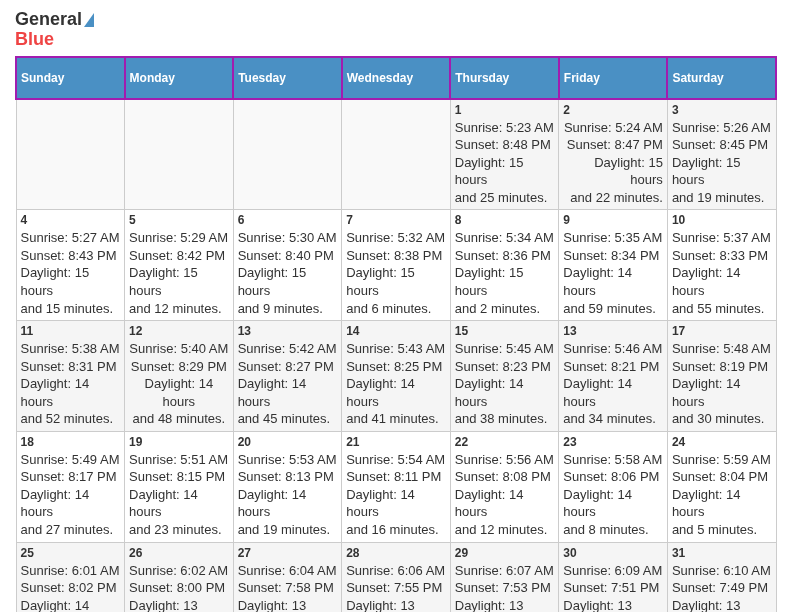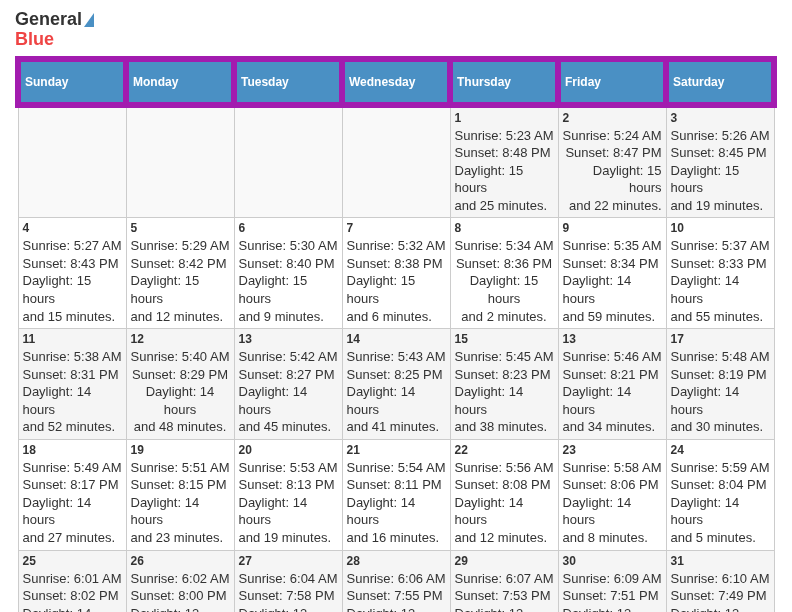--- a/index.html
+++ b/index.html
@@ -73,21 +73,21 @@
       flex: 1;
       font-size: 10.5px;
     }
     .cal-table th {
       background: #4a90c4;
       color: #fff;
       padding: 13px 4px;
       text-align: left;
       font-size: 12px;
       font-weight: bold;
-      border: 6px solid #a21caf;
+      border: 2px solid #a21caf;
     }
     .cal-table td {
       border: 1px solid #ccc;
       vertical-align: top;
       padding: 3px 4px;
       width: calc(100%/7);
       height: 78px;
       background: #fff;
     }
     .cal-table tr:nth-child(odd) td {
@@ -197,21 +197,21 @@
             </td>
             <td>
               <span class="day-num">7</span>
               <div class="day-info" style="white-space: pre-line;">Sunrise: 5:32 AM
 Sunset: 8:38 PM
 Daylight: 15 hours
 and 6 minutes.</div>
             </td>
             <td>
               <span class="day-num">8</span>
-              <div class="day-info" style="white-space: pre-line; text-align: center;">Sunrise: 5:34 AM
+              <div class="day-info" style="white-space: pre-line;">Sunrise: 5:34 AM
 Sunset: 8:36 PM
 Daylight: 15 hours
 and 2 minutes.</div>
             </td>
             <td>
               <span class="day-num">9</span>
               <div class="day-info" style="white-space: pre-line;">Sunrise: 5:35 AM
 Sunset: 8:34 PM
 Daylight: 14 hours
 and 59 minutes.</div>

